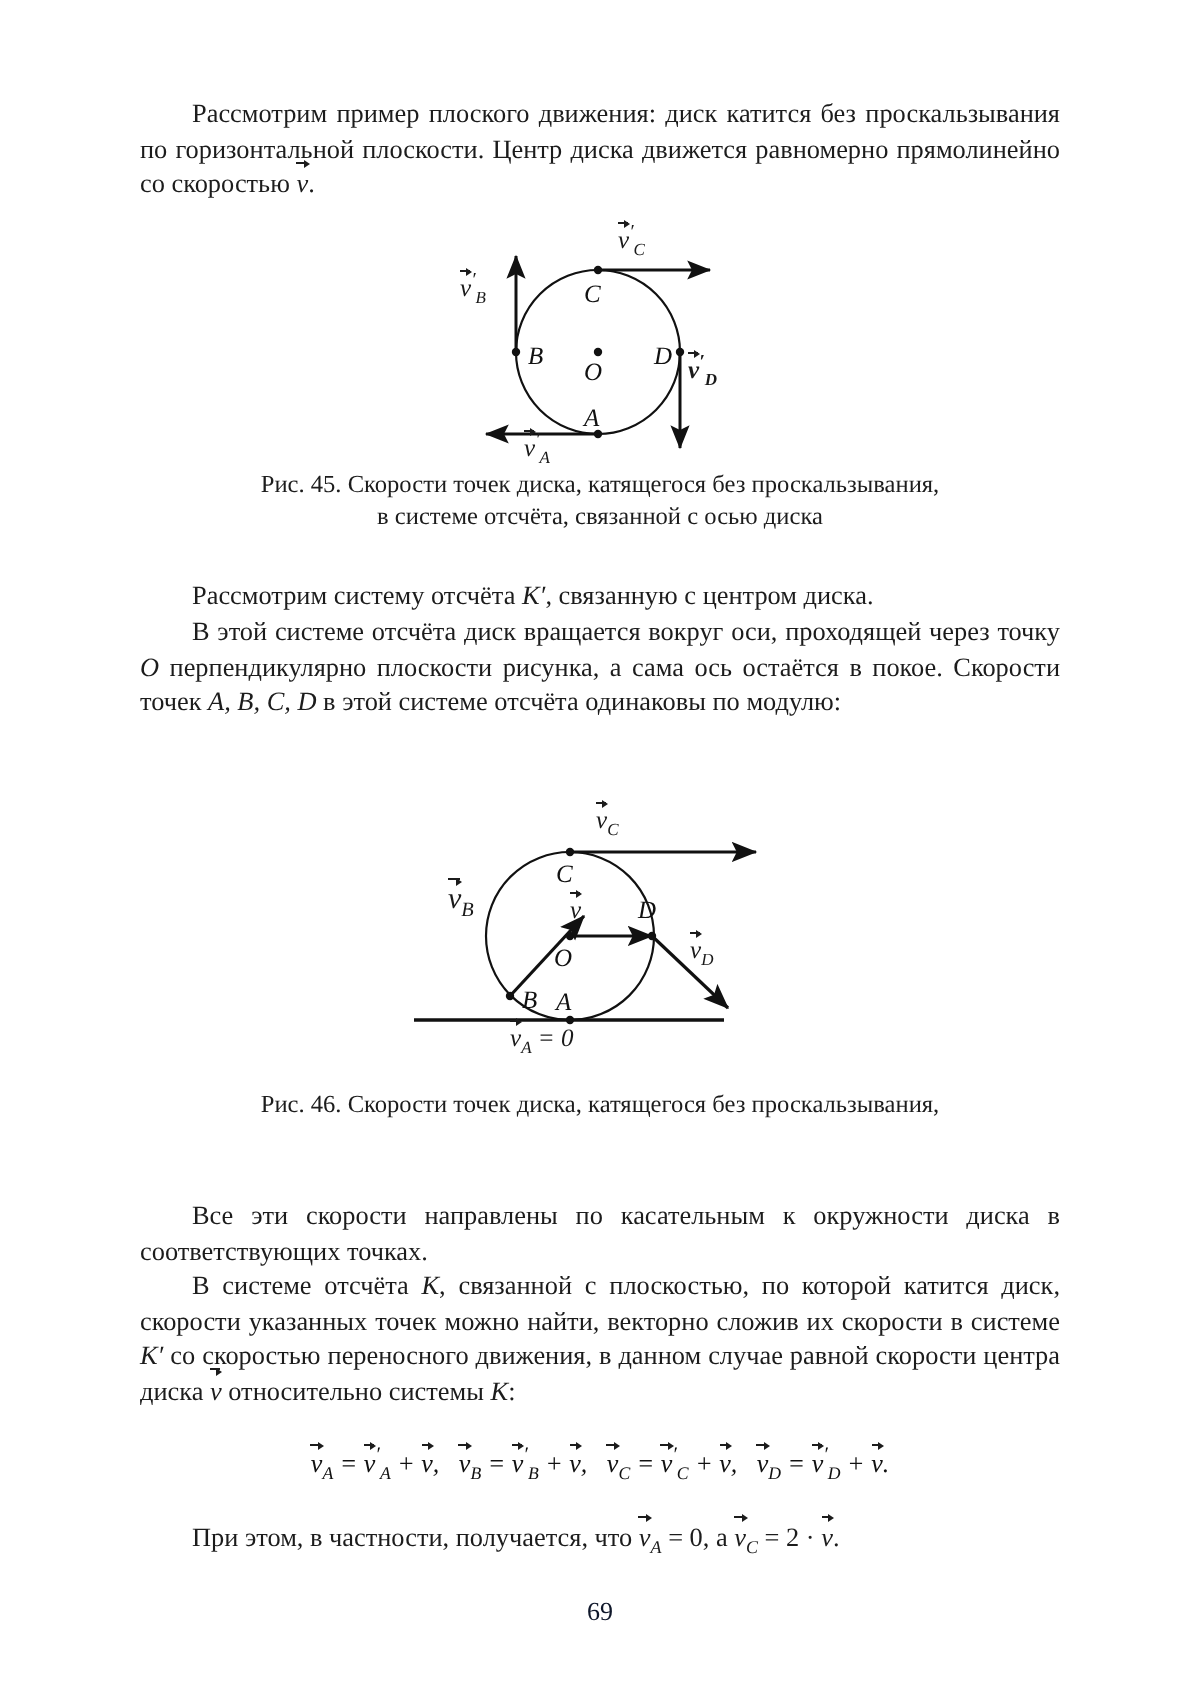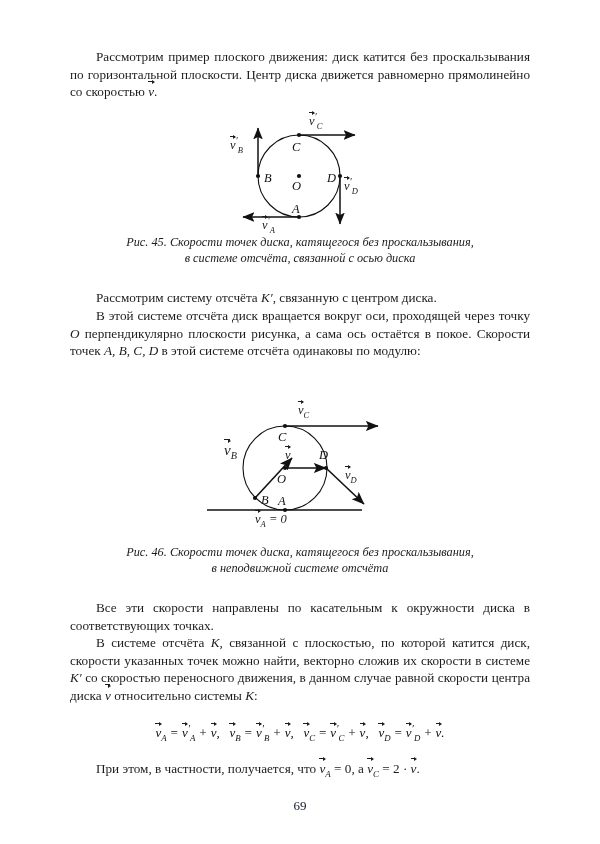--- a/index.html
+++ b/index.html
@@ -33,21 +33,20 @@
     text-justify: inter-word;
     color: #1c1c1c;
   }
   p.body .indent { display: inline-block; width: 26px; }
   .ital { font-style: italic; }
   .caption {
     position: absolute;
     left: 70px;
     width: 460px;
     text-align: center;
-    font-style: italic;
     font-size: 12.3px;
     line-height: 16px;
     color: #1c1c1c;
   }
   .formula {
     position: absolute;
     width: 600px;
     text-align: center;
     font-style: italic;
     font-size: 13.5px;
@@ -123,21 +122,21 @@
       <text x="327" y="70" font-family="Liberation Serif, serif" font-size="12.5" font-style="italic" fill="#111">D</text>
       <line x1="340" y1="64" x2="340" y2="112" stroke="#111" stroke-width="1.5" marker-end="url(#ah)"></line>
     </svg>
 
     <div style="position:absolute; left:309px; top:-1px; font-size:12.5px;">
       <span class="vec-it"><span class="varr">v</span><sup class="pr">′</sup><sub class="sb">C</sub></span>
     </div>
     <div style="position:absolute; left:230px; top:23px; font-size:12.5px;">
       <span class="vec-it"><span class="varr">v</span><sup class="pr">′</sup><sub class="sb">B</sub></span>
     </div>
-    <div style="position:absolute; left:344px; top:64px; font-size:12.5px;">
+    <div style="position:absolute; left:344px; top:64px; font-size:12.5px;font-weight:bold;">
       <span class="vec-it"><span class="varr">v</span><sup class="pr">′</sup><sub class="sb">D</sub></span>
     </div>
     <div style="position:absolute; left:262px; top:103px; font-size:12.5px;">
       <span class="vec-it"><span class="varr">v</span><sup class="pr">′</sup><sub class="sb">A</sub></span>
     </div>
   </div>
 
   <div class="caption" style="top:234px;">
     <div>Рис. 45. Скорости точек диска, катящегося без проскальзывания,</div>
     <div>в системе отсчёта, связанной с осью диска</div>
@@ -197,21 +196,20 @@
     <div style="position:absolute; left:345px; top:68px; font-size:12.5px;">
       <span class="vec-it"><span class="varr">v</span><sub class="sb">D</sub></span>
     </div>
     <div style="position:absolute; left:255px; top:112px; font-size:12.5px;">
       <span class="vec-it"><span class="varr">v</span><sub class="sb">A</sub> = 0</span>
     </div>
   </div>
 
   <div class="caption" style="top:544px;">
     <div>Рис. 46. Скорости точек диска, катящегося без проскальзывания,</div>
-    <div>в неподвижной системе отсчёта</div>
   </div>
 
   <div class="textcol" style="top:599px;">
     <p class="body"><span class="indent"></span><span>Все эти скорости направлены по касательным к окружности диска в соответствующих точках.</span></p>
   </div>
 
   <div class="textcol" style="top:634px;">
     <p class="body"><span class="indent"></span><span>В системе отсчёта </span><span class="ital">K</span><span>, связанной с плоскостью, по которой катится диск, скорости указанных точек можно найти, векторно сложив их скорости в системе </span><span class="ital">K′</span><span> со скоростью переносного движения, в данном случае равной скорости центра диска </span><span class="vec-it"><span class="varr">v</span></span><span> относительно системы </span><span class="ital">K</span><span>:</span></p>
   </div>
 

